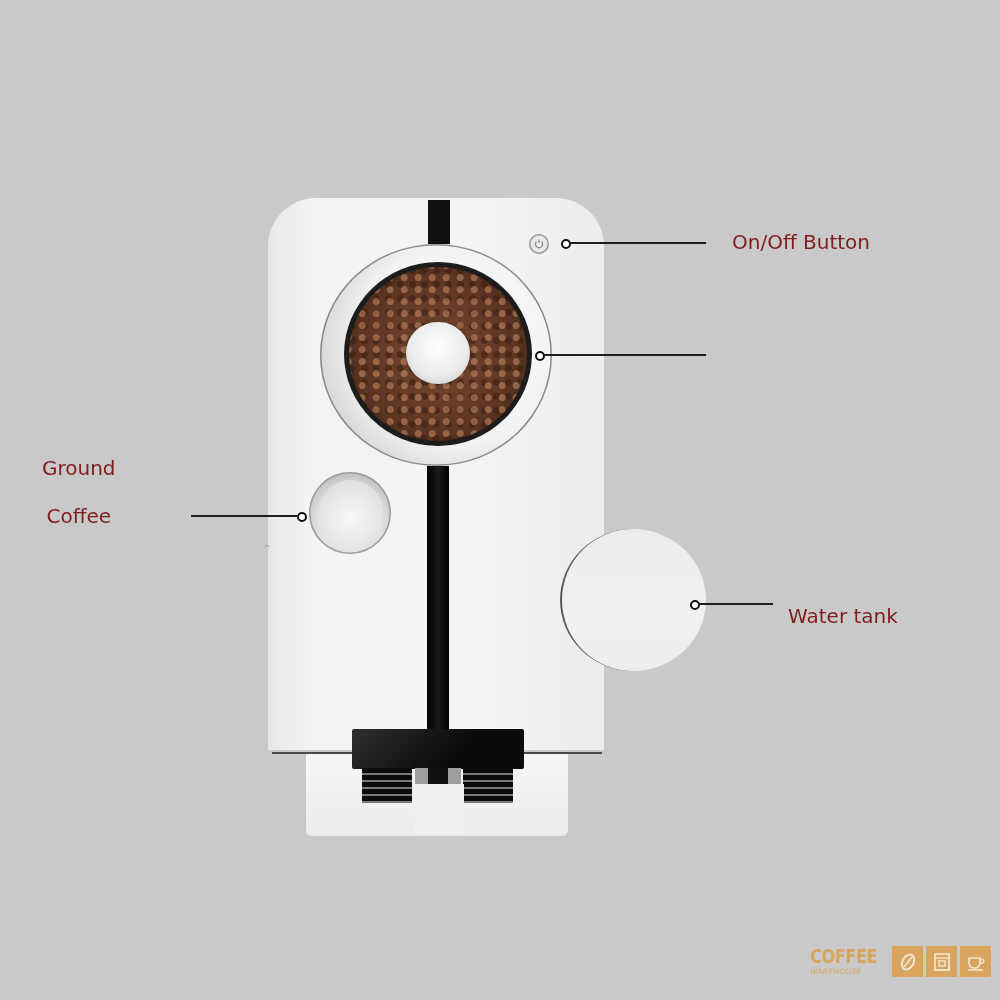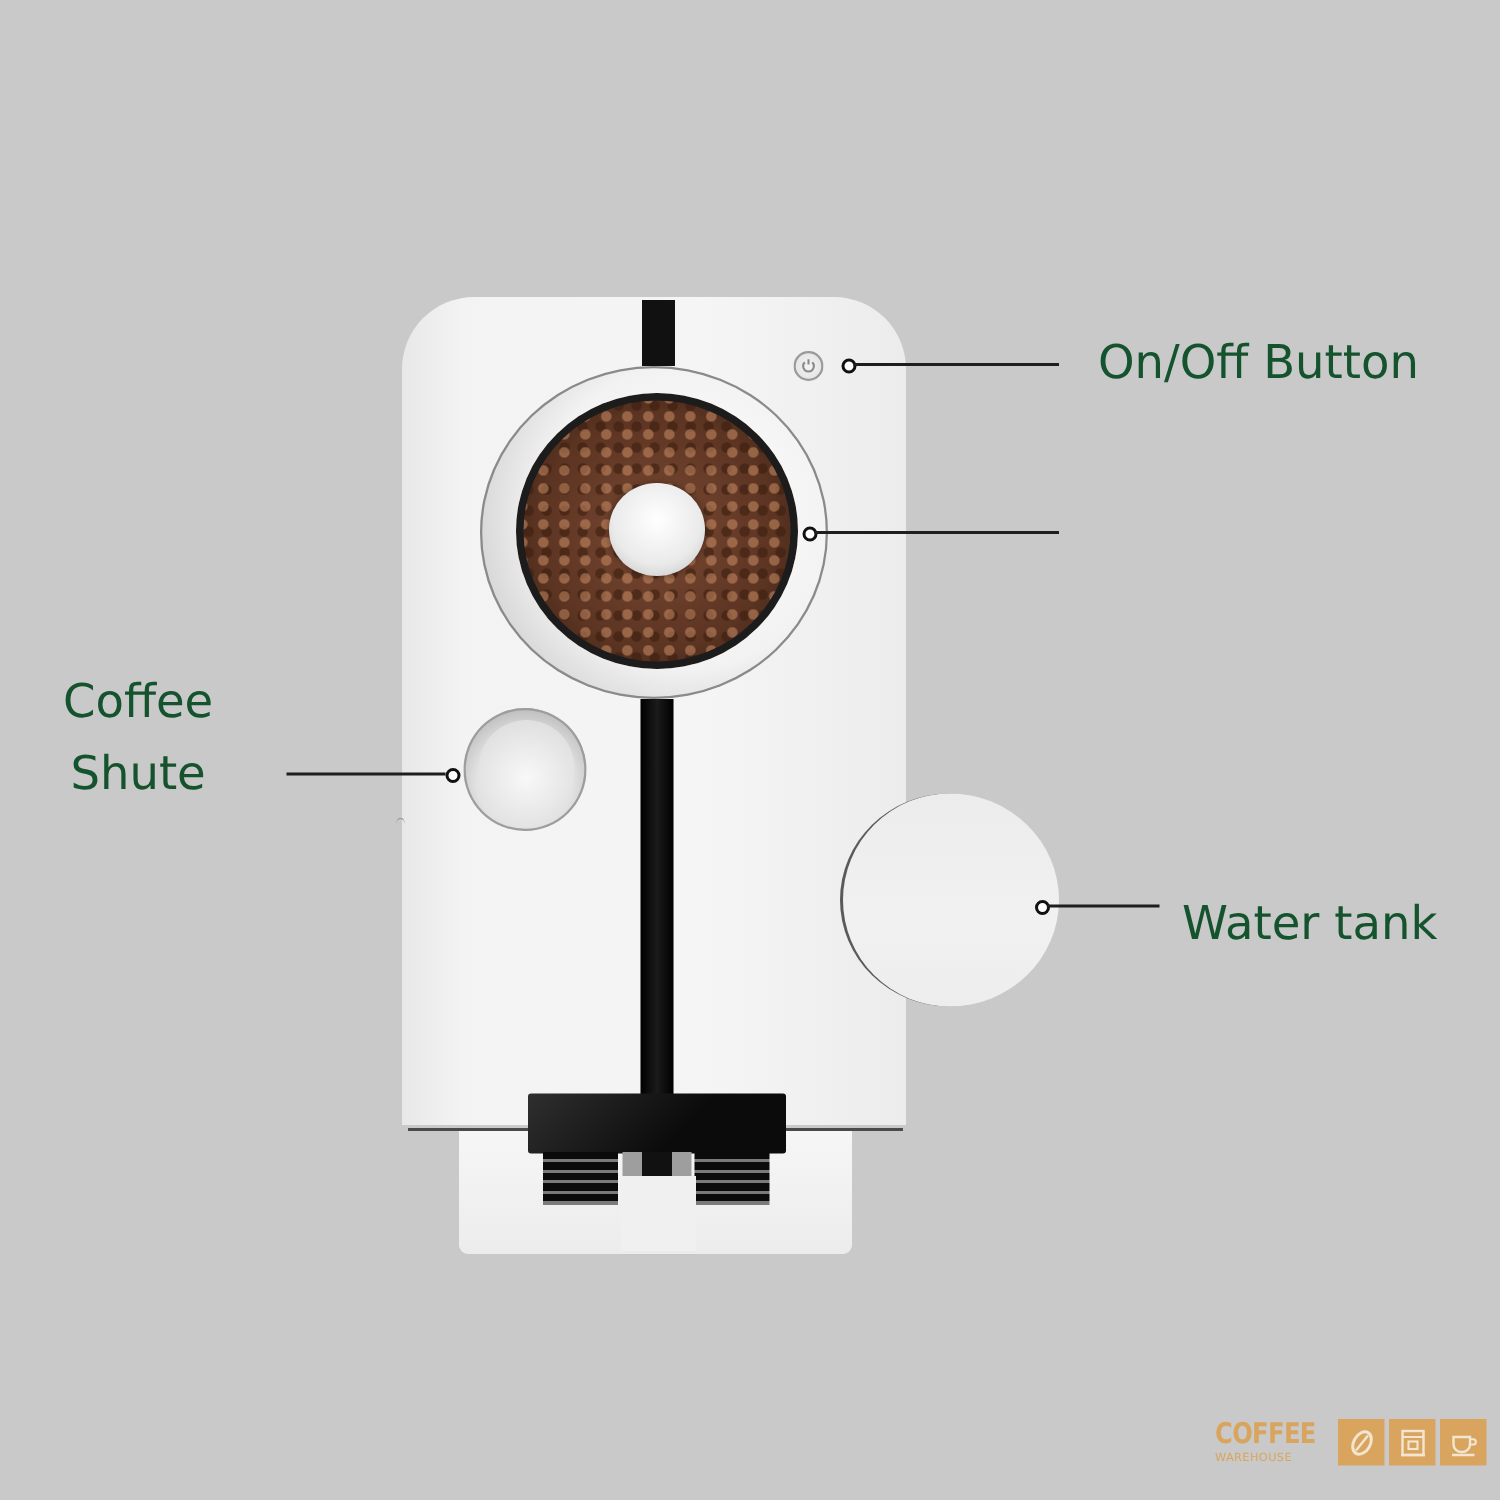--- a/index.html
+++ b/index.html
@@ -118,32 +118,32 @@
       border-left: 2px solid #5a5a5a;
     }
 
     
     .leader { height: 2px; background: #1e1e1e; }
     .dot {
       width: 6px; height: 6px; border-radius: 50%;
       background: #ffffff; border: 2px solid #111;
     }
     .label {
-      color: #14532d;
-      font-size: 31px;
+      color: #7f1d1d;
+      font-size: 20px;
       line-height: 48px;
       text-align: center;
       white-space: nowrap;
     }
 
     
     .logo { left: 810px; top: 946px; display: flex; align-items: center; gap: 3px; }
     .logo-text { display: flex; flex-direction: column; color: #d9a55e; line-height: 1; }
     .logo-coffee { font-family: "DejaVu Sans", sans-serif; font-size: 19px; font-weight: bold; letter-spacing: -0.5px; transform: scaleX(0.85); transform-origin: left; }
-    .logo-warehouse { font-size: 7.5px; letter-spacing: 0.3px; margin-top: 2px; }
+    .logo-warehouse { font-size: 7.5px; letter-spacing: 0.3px; margin-top: 2px; font-style: italic; }
     .logo-tile {
       width: 31px; height: 31px; background: #d9a55e;
       display: flex; align-items: center; justify-content: center;
     }
     .logo-tile svg { width: 22px; height: 22px; }
   </style>
 </head>
 <body>
 
 <div class="abs machine-body"></div>
@@ -183,22 +183,22 @@
 </div>
 
 <div class="abs dot" style="left:535px; top:351px;"></div>
 <div class="abs leader" style="left:543px; top:354px; width:163px;"></div>
 <div class="abs label" style="left:755px; top:334px;">
 </div>
 
 <div class="abs dot" style="left:297px; top:512px;"></div>
 <div class="abs leader" style="left:191px; top:515px; width:106px;"></div>
 <div class="abs label" style="left:42px; top:444px;">
+  <div>Ground</div>
   <div>Coffee</div>
-  <div>Shute</div>
 </div>
 
 <div class="abs dot" style="left:690px; top:600px;"></div>
 <div class="abs leader" style="left:698px; top:603px; width:75px;"></div>
 <div class="abs label" style="left:788px; top:592px;">
   <div>Water tank</div>
 </div>
 
 <div class="abs logo">
   <div class="logo-text">

